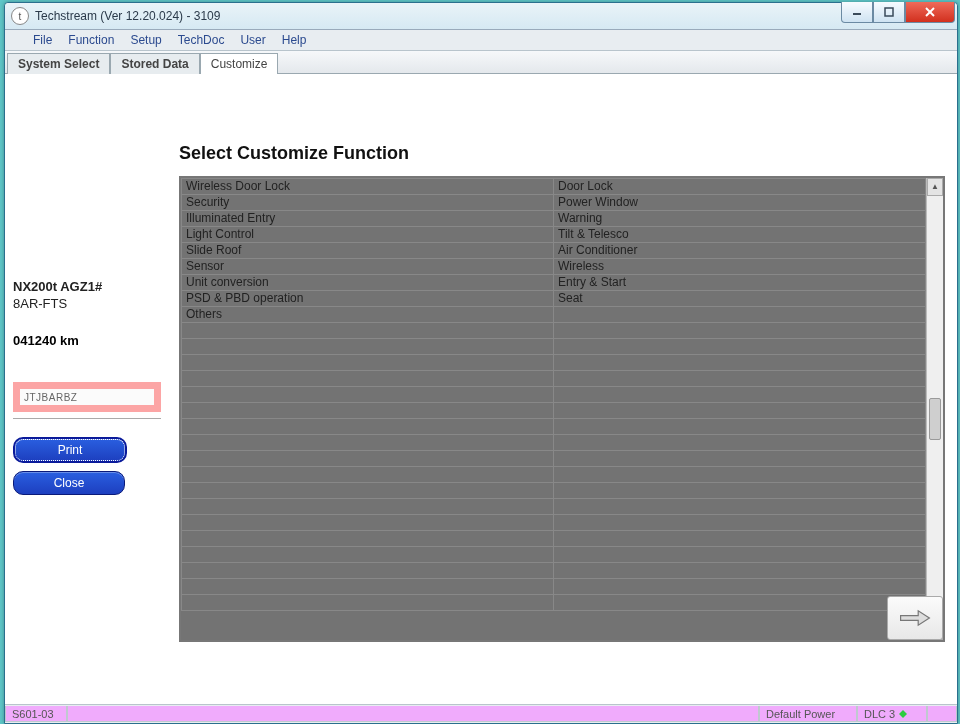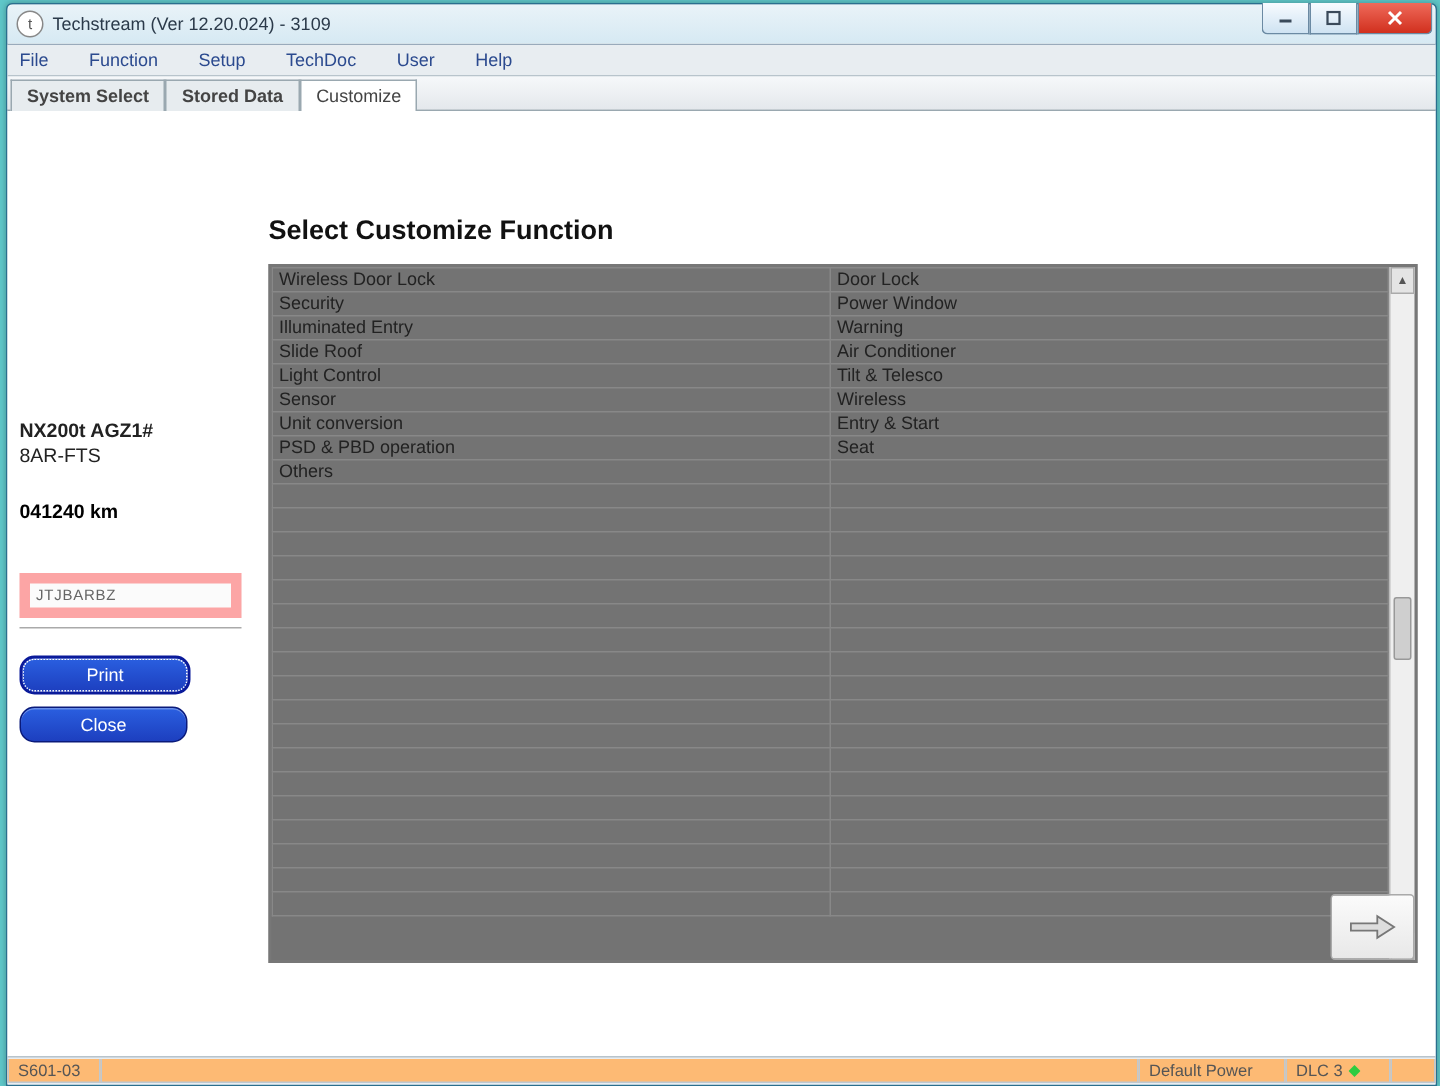--- a/index.html
+++ b/index.html
@@ -77,22 +77,22 @@
     border-radius: 0 0 4px 0;
   }
   .win-btn.min { border-radius: 0 0 0 4px;}
   
   .menubar {
     height: 20px;
     background: #e8edf1;
     border-bottom: 1px solid #b8c4cc;
     display: flex;
     align-items: center;
-    padding-left: 0;
-    gap: 11px;
+    padding-left: 20px;
+    gap: 0;
   }
   .menubar .menu-item {
     padding: 2px 8px;
     color: #2b4a8f;
     cursor: default;
   }
   
   .tabstrip {
     height: 22px;
     background: linear-gradient(#f6f8fa, #e4e8ec);
@@ -274,21 +274,21 @@
     font-size: 11px;
     color: #555;
   }
   .statusbar .cell {
     border: 1px solid #bfc8cf;
     border-top: none;
     height: 15px;
     padding: 0 6px;
     display: flex;
     align-items: center;
-    background: #fdba74;
+    background: #f0abfc;
   }
   .statusbar .flex { flex: 1; }
   .statusbar .dot {
     width: 8px; height: 8px; margin-left: 4px;
   }
 </style>
 </head>
 <body>
 
 <div class="window">
@@ -364,26 +364,26 @@
                 </tr>
                 <tr>
                   <td>Security</td>
                   <td>Power Window</td>
                 </tr>
                 <tr>
                   <td>Illuminated Entry</td>
                   <td>Warning</td>
                 </tr>
                 <tr>
+                  <td>Light Control</td>
+                  <td>Tilt &amp; Telesco</td>
+                </tr>
+                <tr>
                   <td>Slide Roof</td>
                   <td>Air Conditioner</td>
-                </tr>
-                <tr>
-                  <td>Light Control</td>
-                  <td>Tilt &amp; Telesco</td>
                 </tr>
                 <tr>
                   <td>Sensor</td>
                   <td>Wireless</td>
                 </tr>
                 <tr>
                   <td>Unit conversion</td>
                   <td>Entry &amp; Start</td>
                 </tr>
                 <tr>

